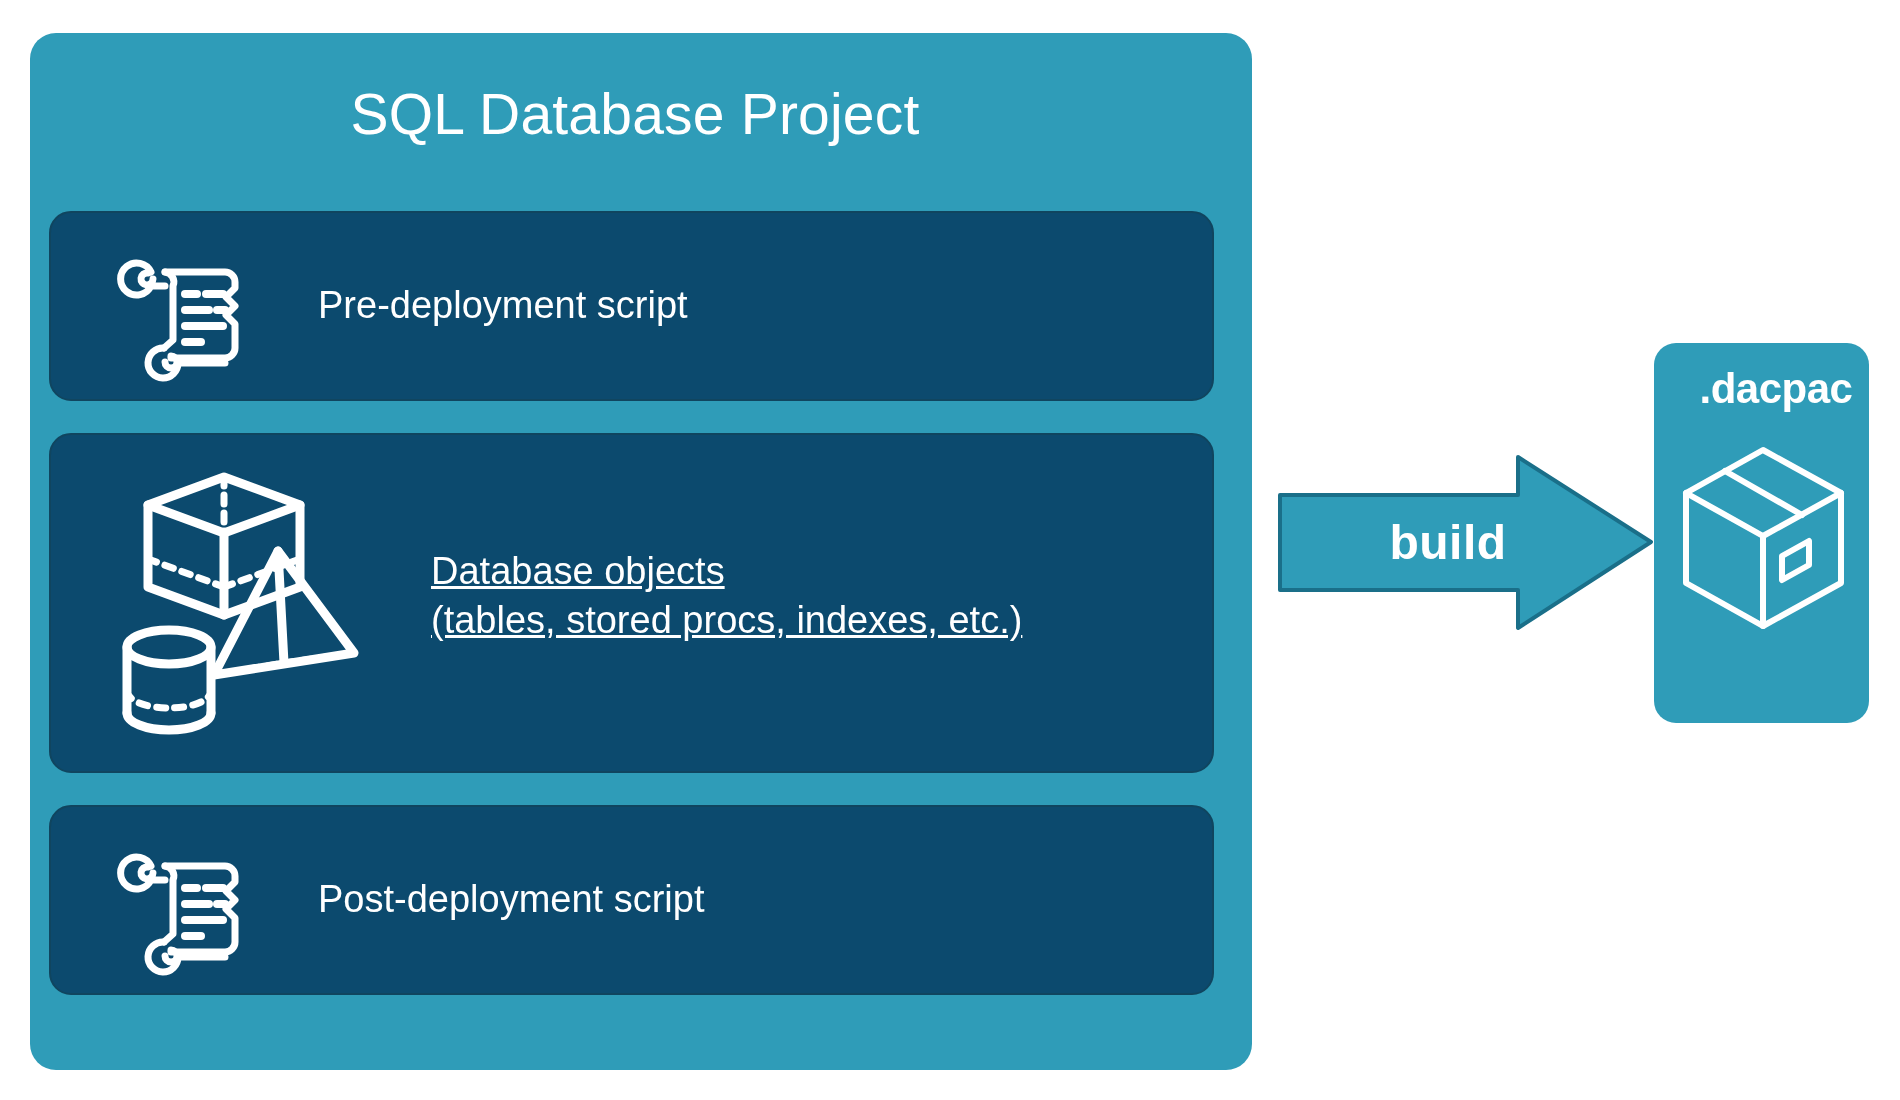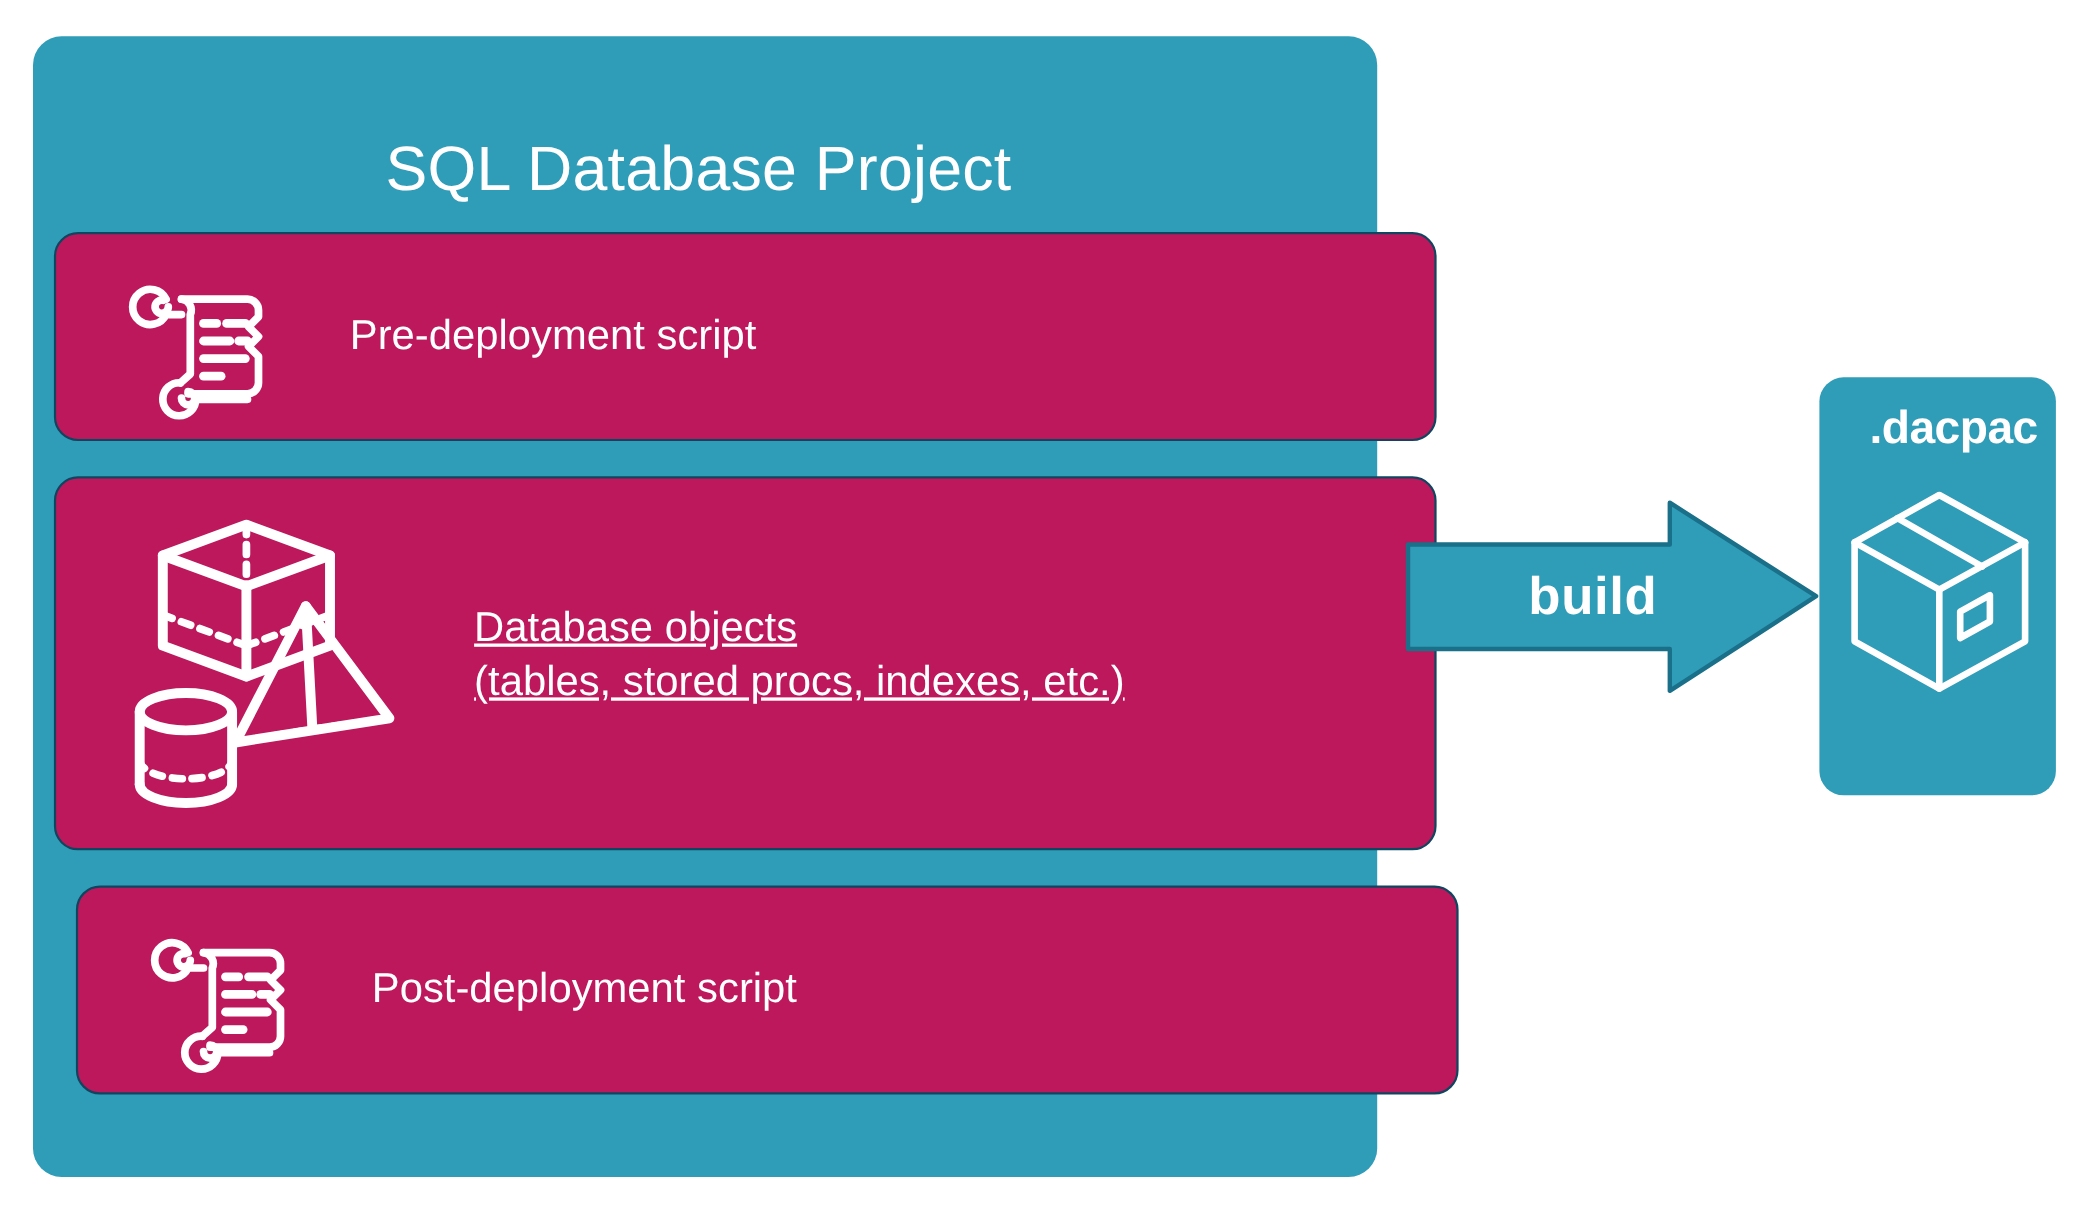--- a/index.html
+++ b/index.html
@@ -26,36 +26,35 @@
     left:0; top:50px;
     width:1222px;
     text-align:center;
     color:#ffffff;
     font-size:57px;
     font-weight:400;
     letter-spacing:0.2px;
     line-height:1.1;
     white-space:nowrap;
     text-indent:-12px;
-    margin-top:40px;
   }
 
   
   .card{
     position:absolute;
     left:19px;
-    width:1257px;
-    background:#be185d;
+    width:1165px;
+    background:#0c4a6e;
     border:2px solid #10455f;
     border-radius:22px;
     box-sizing:border-box;
   }
   #card-pre  { top:178px; height:190px; }
   #card-objs { top:400px; height:340px; }
-  #card-post { top:772px; height:190px;margin-left:20px; }
+  #card-post { top:772px; height:190px; }
 
   .card-label{
     position:absolute;
     color:#ffffff;
     font-size:38px;
     font-weight:400;
     line-height:1.28;
     white-space:pre-line;
   }
   #label-pre  { left:267px; top:68px; }

